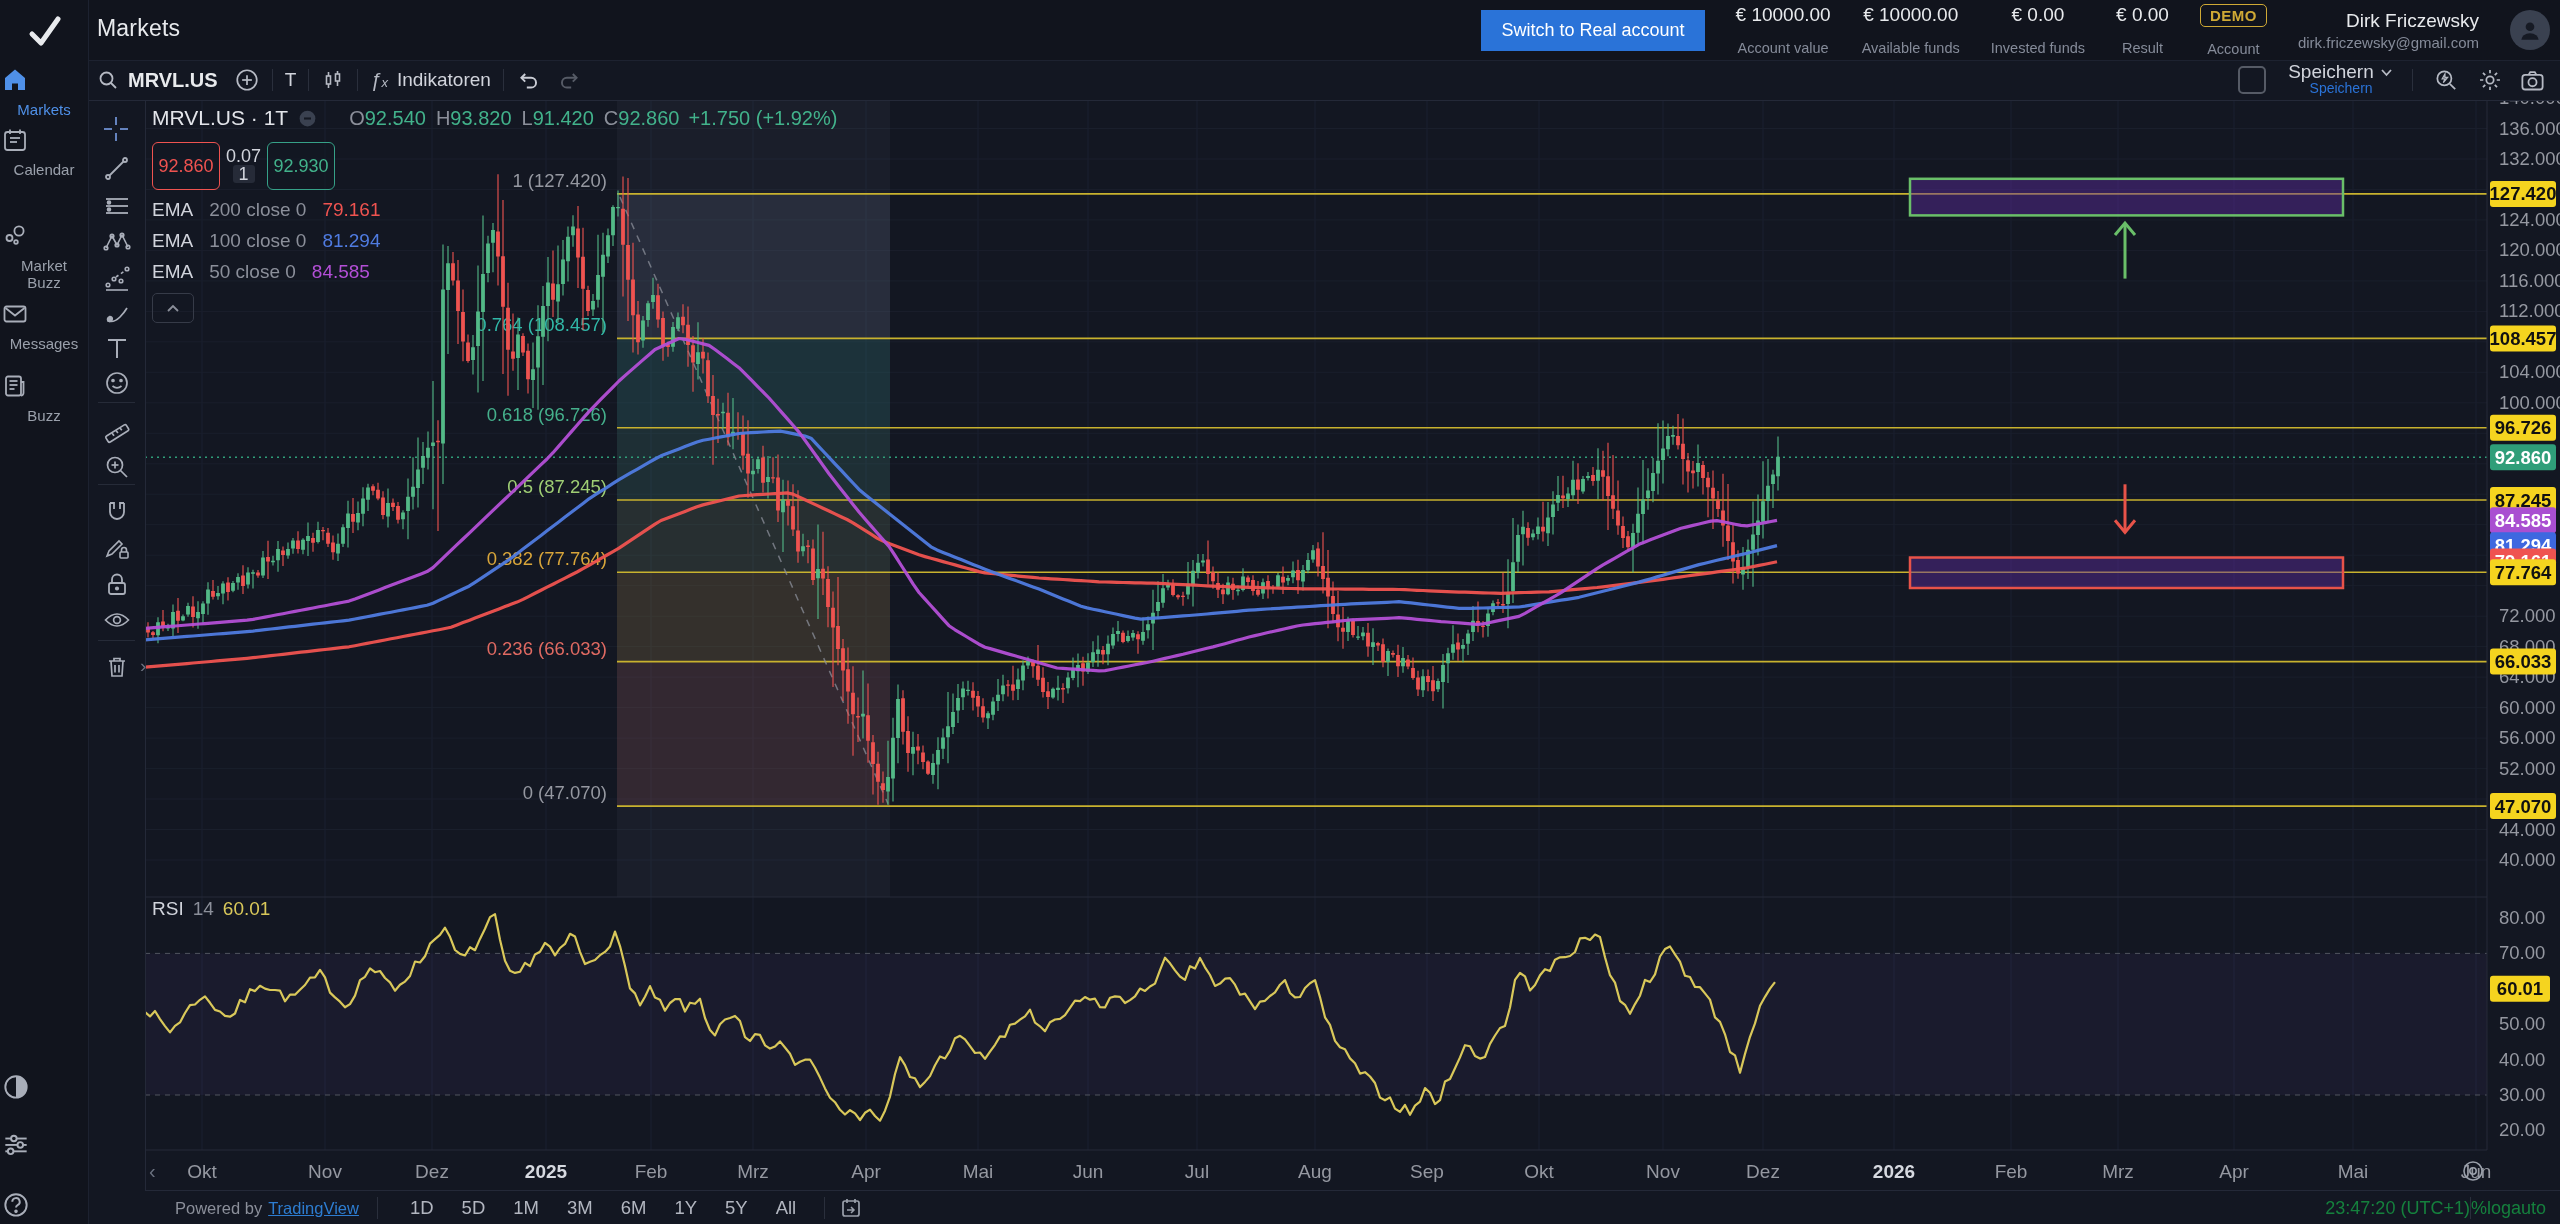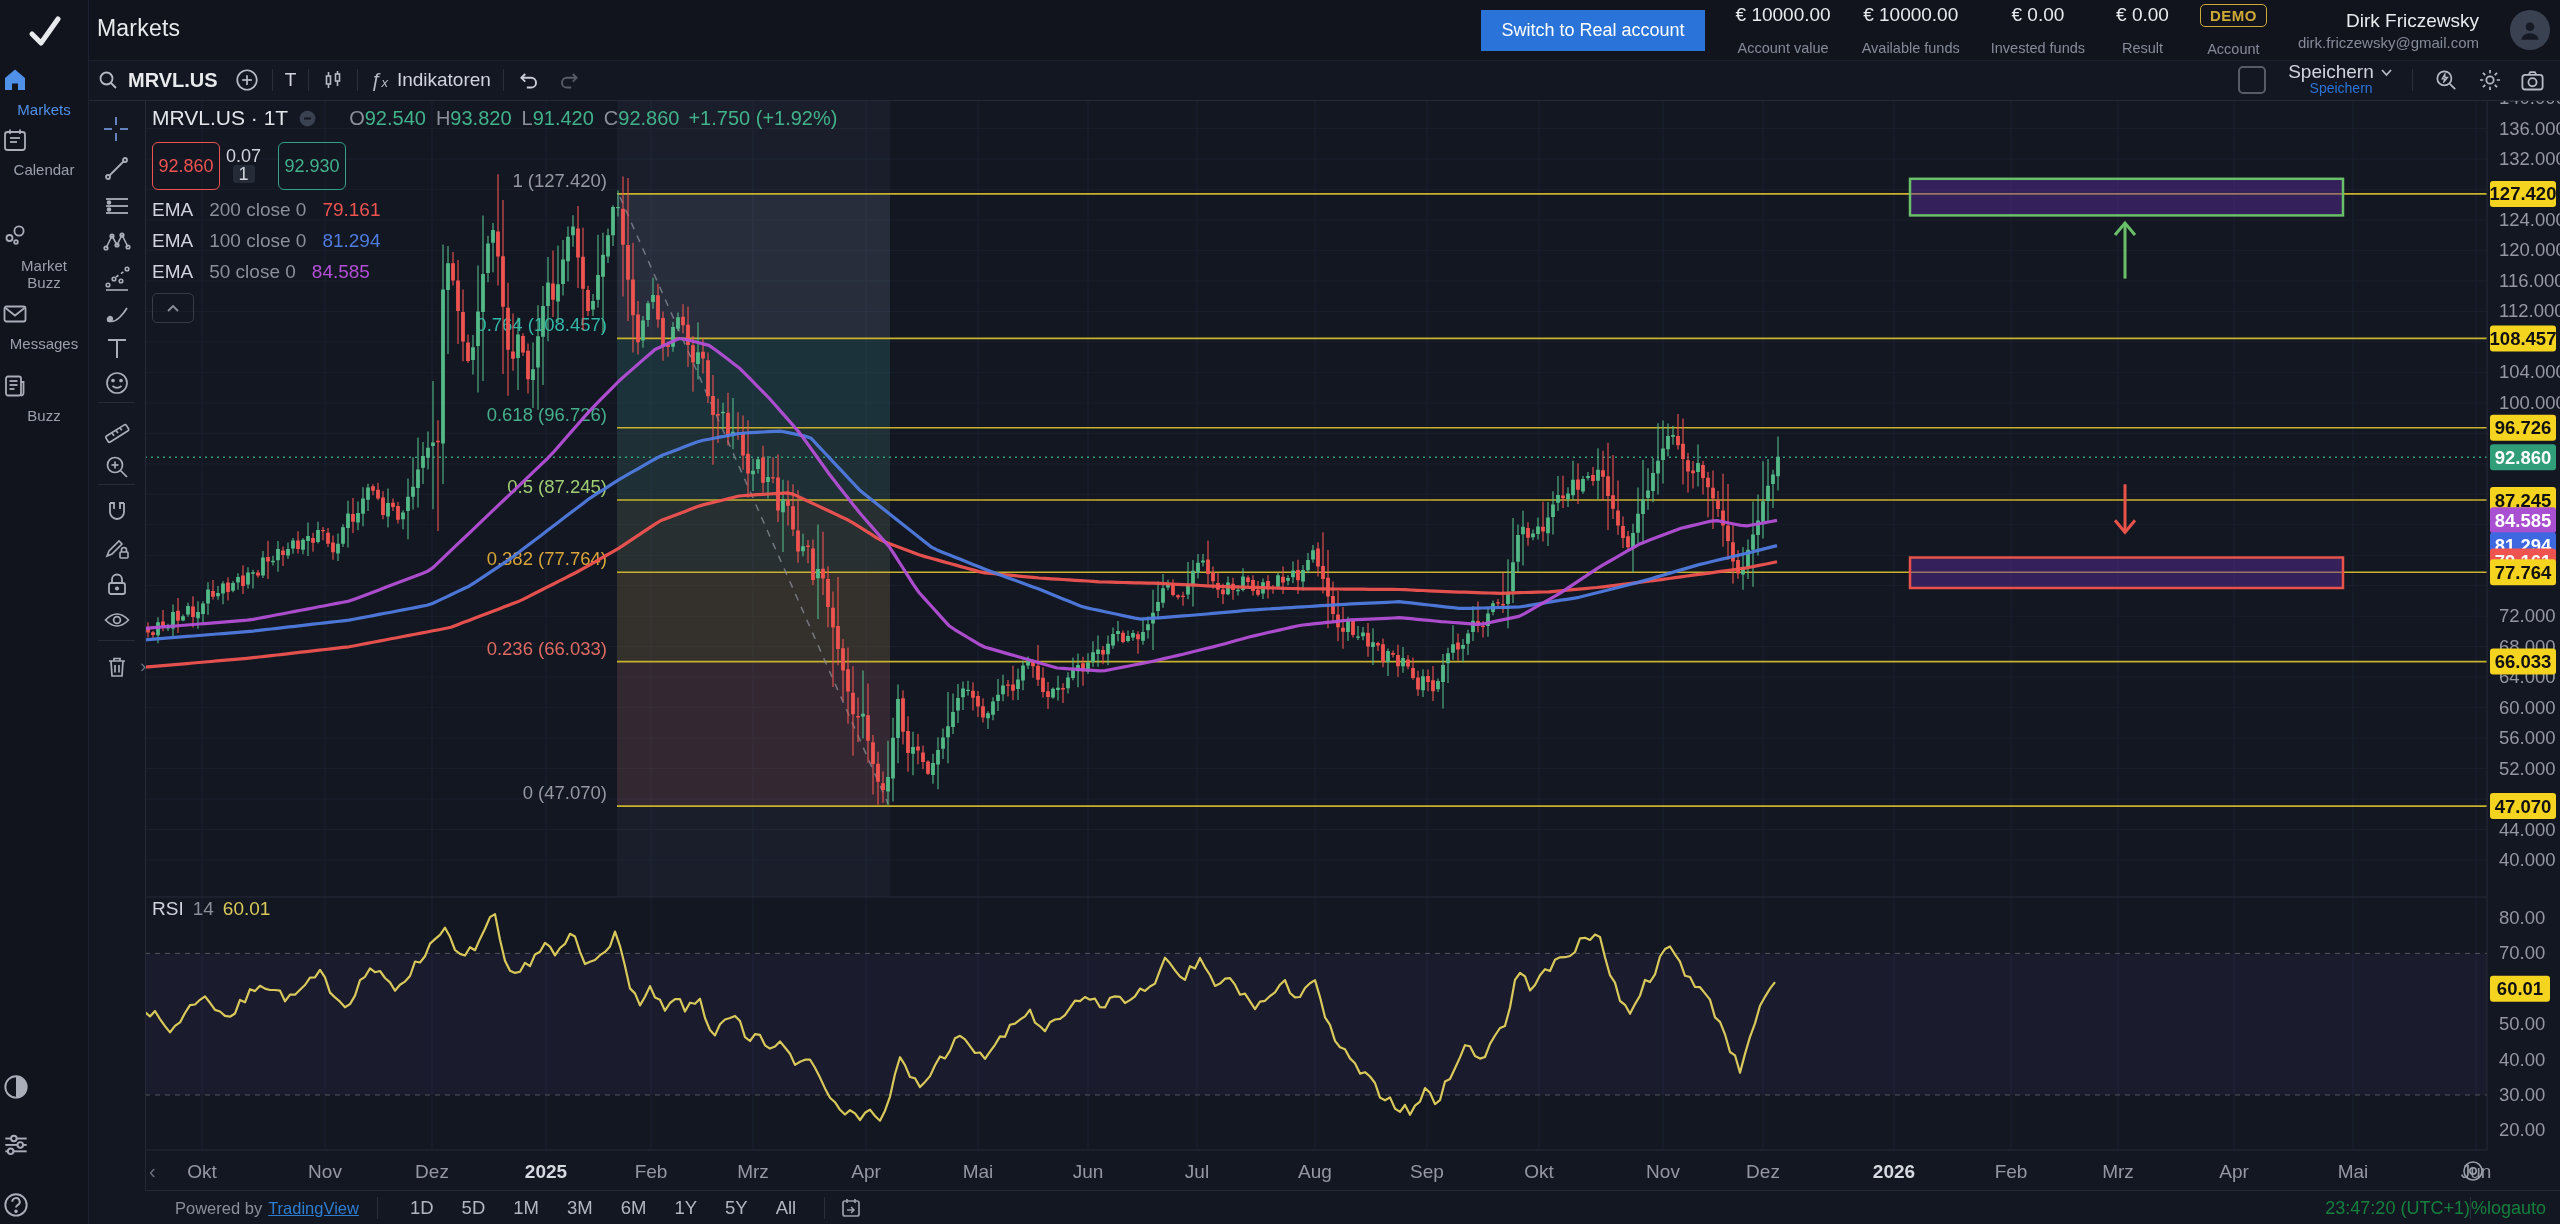--- a/index.html
+++ b/index.html
@@ -43,21 +43,21 @@
   #draw-collapse{left:140px;top:648px;width:13px;height:36px;color:#6b7280;font-size:19px;line-height:36px;z-index:16;cursor:pointer;}
   
   #chart-svg-wrap{left:145px;top:100px;width:2415px;height:1124px;z-index:5;}
   #legend{left:152px;top:106px;z-index:10;color:#d1d4dc;}
   #legend-line1{display:flex;align-items:center;gap:9px;font-size:21px;}
   #ohlc{display:flex;gap:10px;font-size:20px;margin-left:22px;}
   #ohlc .k{color:#8b8f9a;}
   .quote-row{display:flex;align-items:stretch;margin-top:12px;}
   .qbox{border-radius:6px;font-size:18px;display:flex;align-items:center;justify-content:center;width:66px;height:46px;background:rgba(19,23,34,.55);}
   #bid-box{border:1.5px solid #ef5350;color:#ef5350;}
-  #ask-box{border:1.5px solid #36a188;color:#42b28b;margin-left:11px;}
+  #ask-box{border:1.5px solid #36a188;color:#42b28b;}
   #spread-box{display:flex;flex-direction:column;align-items:center;justify-content:center;color:#d1d4dc;font-size:18px;line-height:16px;padding:0 6px;}
   #spread-box .sq{background:#262b38;border-radius:3px;padding:1px 6px;margin:1px 0;}
   .ema-row{margin-top:9px;font-size:19px;display:flex;gap:16px;}
   .ema-row .p{color:#8b8f9a;}
   #legend-collapse{margin-top:10px;width:40px;height:28px;border:1px solid #363b48;border-radius:5px;color:#8b8f9a;
      display:flex;align-items:center;justify-content:center;font-size:15px;}
   #rsi-legend{left:152px;top:898px;z-index:10;font-size:19px;color:#d1d4dc;display:flex;gap:9px;}
   #rsi-legend .p{color:#8b8f9a;}
   #rsi-legend .v{color:#d9c85a;}
   

